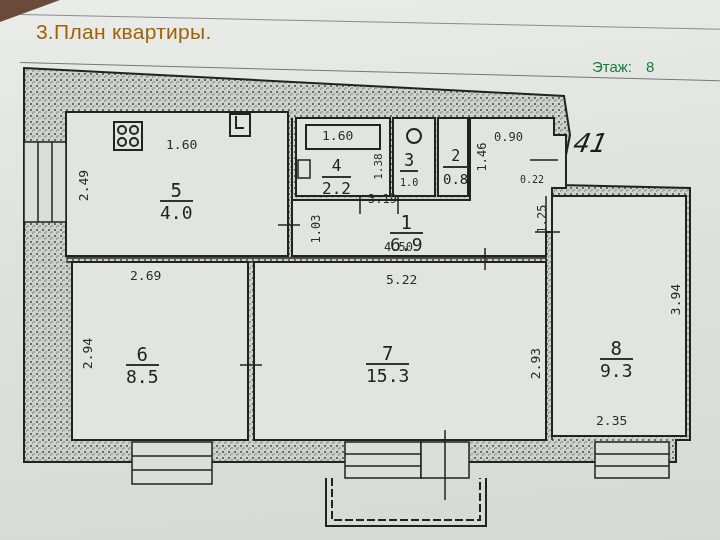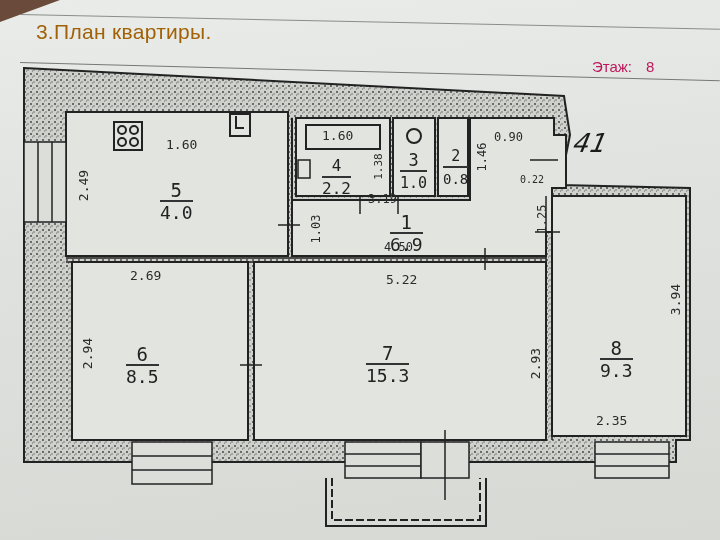--- a/index.html
+++ b/index.html
@@ -5,21 +5,21 @@
   html,body{margin:0;padding:0;}
   body{width:720px;height:540px;overflow:hidden;position:relative;
     background:linear-gradient(175deg,#e9ece8 0%,#dfe2de 40%,#d6d9d4 100%);
     font-family:"Liberation Sans",sans-serif;}
   .corner{position:absolute;left:0;top:0;width:0;height:0;
     border-top:22px solid #6a4a3a;border-right:60px solid transparent;}
   .topline{position:absolute;left:20px;top:14px;width:700px;height:1px;background:#8a8d88;transform:rotate(1.2deg);transform-origin:left;}
   .heading{position:absolute;left:16px;top:20px;font-size:21px;color:#a16207;letter-spacing:0.3px;text-align:right;}
   .heading .num{display:inline-block;width:38px;}
   .hline{position:absolute;left:20px;top:62px;width:700px;height:1px;background:#777;transform:rotate(1.5deg);transform-origin:left;}
-  .floor{position:absolute;left:592px;top:58px;font-size:15px;color:#be185d;}
+  .floor{position:absolute;left:592px;top:58px;font-size:15px;color:#15803d;}
   .floor .v{margin-left:14px;}
   svg{position:absolute;left:0;top:0;}
   .lbl{position:absolute;font-family:"DejaVu Sans Mono",monospace;color:#2b2b2b;font-size:13px;white-space:nowrap;}
   .room{position:absolute;text-align:center;font-family:"DejaVu Sans Mono",monospace;color:#222;}
   .room .n{font-size:19px;line-height:20px;border-bottom:2px solid #333;padding:0 8px;display:block;}
   .room .a{font-size:18px;line-height:22px;display:block;}
   .rot{transform:rotate(-90deg);transform-origin:center;}
   .hand{position:absolute;left:574px;top:128px;font-family:"DejaVu Sans",sans-serif;font-size:26px;font-style:italic;color:#1b1b1b;transform:skewX(-12deg);}
 </style>
 </head>
@@ -141,21 +141,21 @@
 <div class="room" style="left:390px;top:212px">
     <span class="n">1</span>
     <span class="a">6.9</span>
   </div>
 <div class="room" style="left:443px;top:146px;font-size:12px">
     <span class="n" style="font-size:15px;padding:0 4px">2</span>
     <span class="a" style="font-size:14px">0.8</span>
   </div>
 <div class="room" style="left:400px;top:150px">
     <span class="n" style="font-size:17px;padding:0 4px">3</span>
-    <span class="a" style="font-size:15px">1.0</span>
+    <span class="a" style="font-size:10px">1.0</span>
   </div>
 <div class="room" style="left:322px;top:156px">
     <span class="n" style="font-size:16px">4</span>
     <span class="a" style="font-size:16px">2.2</span>
   </div>
 <div class="room" style="left:160px;top:180px">
     <span class="n">5</span>
     <span class="a">4.0</span>
   </div>
 <div class="room" style="left:126px;top:344px">

